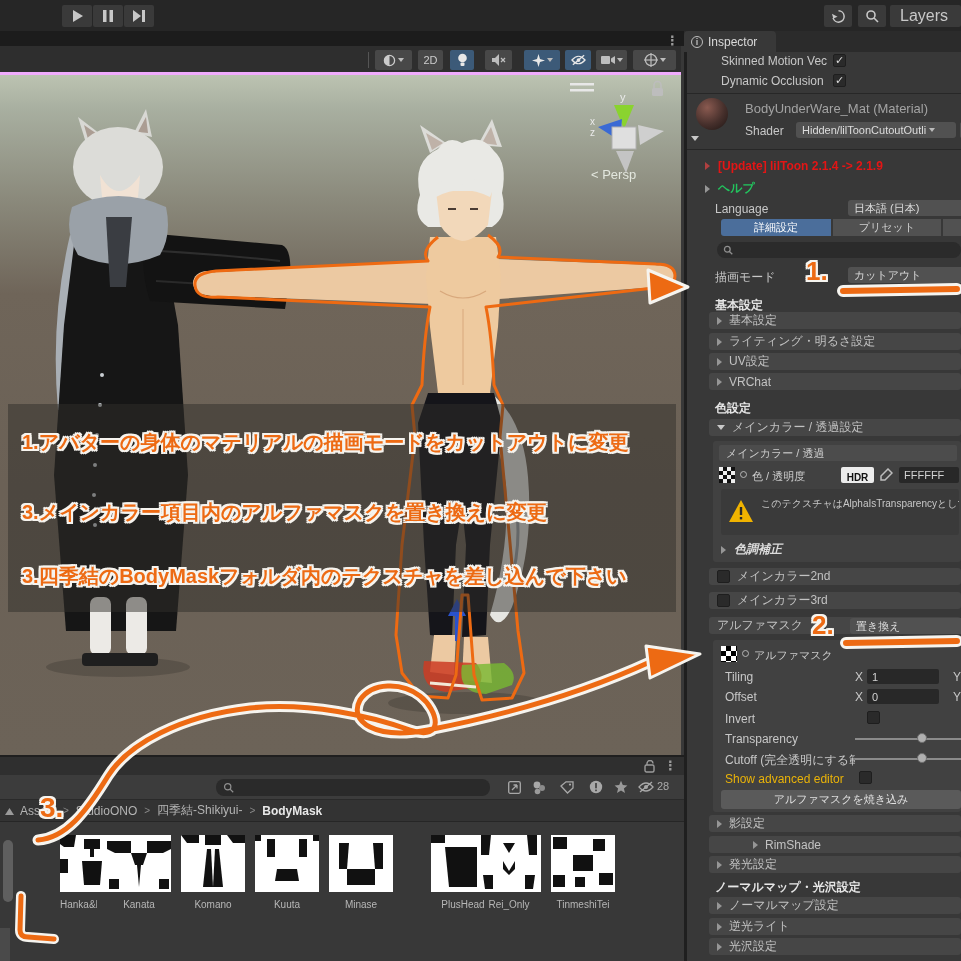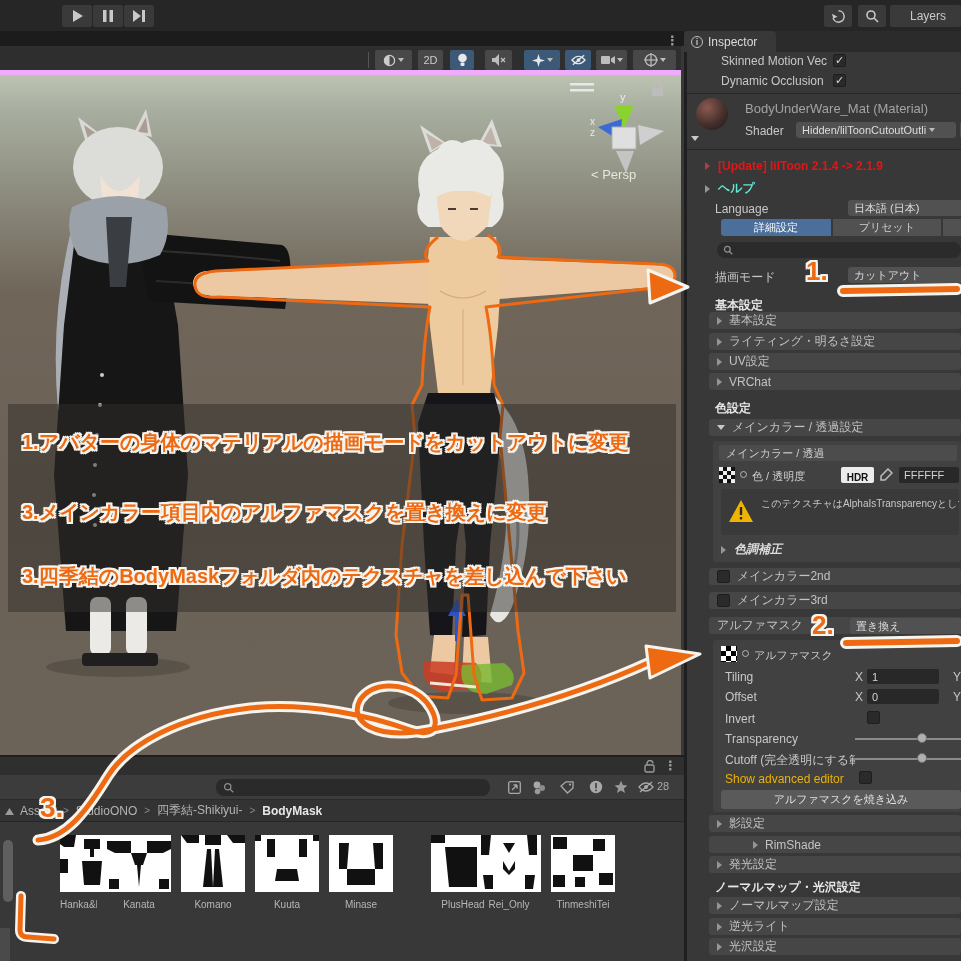--- a/index.html
+++ b/index.html
@@ -3,29 +3,29 @@
 <meta charset="utf-8">
 <style>
   html,body{margin:0;padding:0;background:#111;}
   *{box-sizing:border-box;font-family:"Liberation Sans","DejaVu Sans",sans-serif;}
   #stage{position:relative;width:961px;height:961px;background:#383838;overflow:hidden;}
   .abs{position:absolute;}
   
   #topbar{position:absolute;left:0;top:0;width:961px;height:31px;background:#262626;}
   .tb-btn{position:absolute;top:5px;height:22px;background:#3a3a3a;border-radius:2px;display:flex;align-items:center;justify-content:center;}
   .tb-btn svg{display:block;}
-  #layers-btn{color:#c8c8c8;font-size:12px;justify-content:flex-start;padding-left:20px;}
+  #layers-btn{color:#c8c8c8;font-size:16px;justify-content:flex-start;padding-left:10px;}
   
   #substrip{position:absolute;left:0;top:31px;width:684px;height:15px;background:#1c1c1c;}
   #insp-tabrow{position:absolute;left:684px;top:31px;width:277px;height:21px;background:#2b2b2b;}
   #insp-tab{position:absolute;left:0;top:0;width:92px;height:21px;background:#383838;border-radius:4px 4px 0 0;display:flex;align-items:center;gap:5px;padding-left:7px;color:#dadada;font-size:12px;}
   .info-circ{width:12px;height:12px;border-radius:50%;border:1px solid #bdbdbd;color:#bdbdbd;font-size:9px;line-height:11px;text-align:center;font-weight:bold;}
   .kebab{color:#9a9a9a;font-size:13px;font-weight:bold;letter-spacing:0;}
   
-  #scenebar{position:absolute;left:0;top:46px;width:681px;height:29px;background:#2e2e2e;border-bottom:5px solid #f0abfc;}
+  #scenebar{position:absolute;left:0;top:46px;width:681px;height:29px;background:#2e2e2e;border-bottom:3px solid #f0abfc;}
   .sb-btn{position:absolute;top:4px;height:20px;background:#484848;border-radius:2px;display:flex;align-items:center;justify-content:center;gap:2px;color:#cccccc;font-size:11px;}
   .sb-btn.active{background:#3c5a78;}
   .chev{width:0;height:0;border-top:4px solid #bbb;border-left:3px solid transparent;border-right:3px solid transparent;}
   
   #scene{position:absolute;left:0;top:75px;width:681px;height:683px;overflow:hidden;
     background:linear-gradient(#bcc3b1 0%,#a8afa0 5%,#8b8a7c 18%,#6f6559 32%,#6b6156 60%,#6c6358 100%);}
   #persp-label{position:absolute;left:591px;top:92px;color:#e3e7de;font-size:13px;}
   #overlay-box{position:absolute;left:8px;top:329px;width:668px;height:208px;background:rgba(48,46,42,0.50);}
   .orange-line{position:absolute;left:22px;color:#ed6a13;font-weight:bold;font-size:20px;white-space:nowrap;
     text-shadow:-2px -2px 0 #f6f4ef,2px -2px 0 #f6f4ef,-2px 2px 0 #f6f4ef,2px 2px 0 #f6f4ef,-2px 0 0 #f6f4ef,2px 0 0 #f6f4ef,0 -2px 0 #f6f4ef,0 2px 0 #f6f4ef;}
@@ -418,21 +418,21 @@
     <div class="abs" style="left:273px;top:70px;width:4px;height:16px;background:#515151;border-radius:2px 0 0 2px;"></div>
     <div class="abs tri-d" style="left:4px;top:84px;"></div>
     <div class="abs" style="left:0;top:97px;width:277px;height:1px;background:#272727;"></div>
 
     <div class="abs" style="left:18px;top:107px;display:flex;align-items:center;gap:8px;">
       <span class="tri-r" style="border-left-color:#b04040;"></span>
       <span style="color:#e31515;font-weight:bold;font-size:12px;">[Update] lilToon 2.1.4 -&gt; 2.1.9</span>
     </div>
     <div class="abs" style="left:18px;top:128px;display:flex;align-items:center;gap:8px;">
       <span class="tri-r"></span>
-      <span style="color:#5eead4;font-weight:bold;">ヘルプ</span>
+      <span style="color:#22c55e;font-weight:bold;">ヘルプ</span>
     </div>
     <div class="lbl" style="left:28px;top:150px;">Language</div>
     <div class="dd" style="left:161px;top:148px;width:116px;">
       <span>日本語 (日本)</span>
     </div>
 
     <div class="abs" style="left:34px;top:167px;width:110px;height:17px;background:#4b6e9b;border-radius:3px 0 0 3px;display:flex;align-items:center;justify-content:center;color:#fff;font-size:11px;">
       <span>詳細設定</span>
     </div>
     <div class="abs" style="left:146px;top:167px;width:108px;height:17px;background:#515151;display:flex;align-items:center;justify-content:center;color:#cfcfcf;font-size:11px;">

